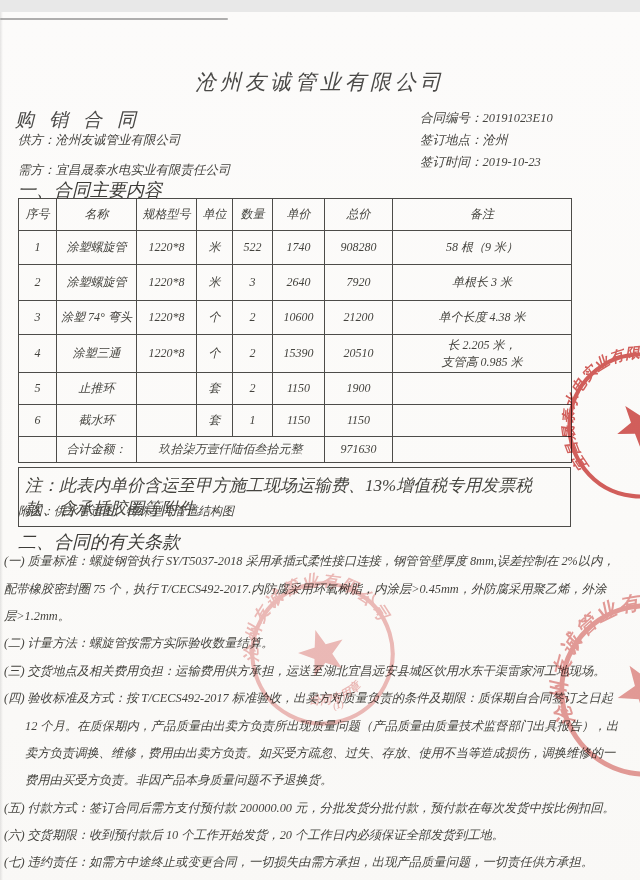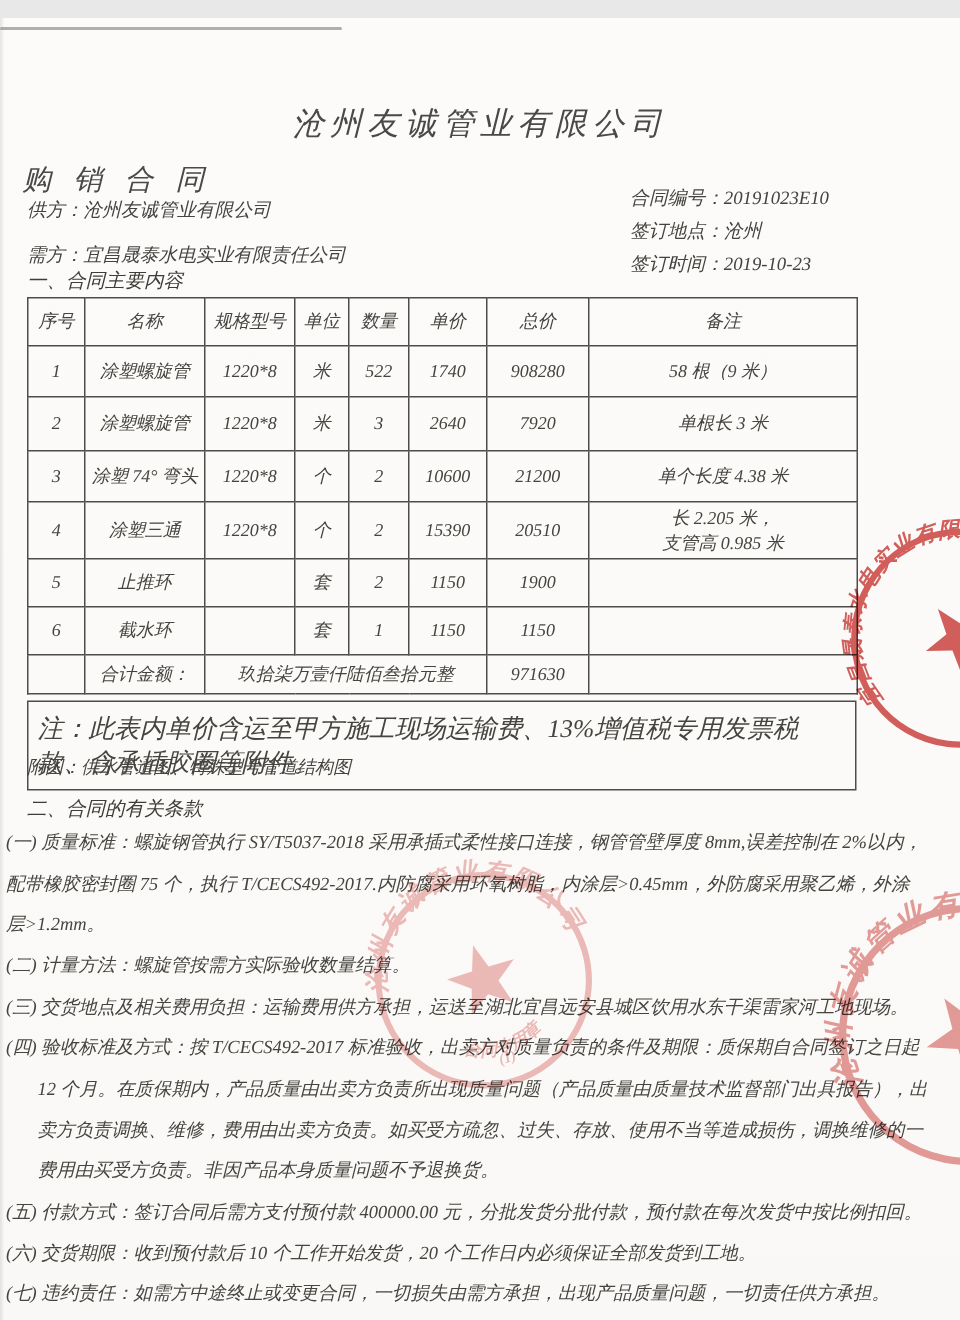--- a/index.html
+++ b/index.html
@@ -30,24 +30,24 @@
     color:#4a4947;font-weight:500;
   }
   .doc-title{
     position:absolute;top:95px;left:0;width:100%;
     font-size:19px;letter-spacing:15px;text-indent:15px;
     color:#4a4947;font-weight:500;
   }
   .meta{position:absolute;font-size:12.5px;color:#44433f;}
   .meta-supplier{left:18px;top:120px;}
   .meta-buyer{left:18px;top:150px;}
-  .meta-right{left:420px;top:109px;line-height:22px;}
+  .meta-right{left:420px;top:95px;line-height:22px;}
   .meta-right div{white-space:nowrap;}
   .section-heading{
-    position:absolute;left:18px;font-size:13px;color:#3d3c38;font-weight:500;
+    position:absolute;left:18px;font-size:18px;color:#3d3c38;font-weight:500;
   }
   .sec1{top:166px;}
   .sec2{top:518px;}
   table.items{
     position:absolute;left:18px;top:186px;
     border-collapse:collapse;table-layout:fixed;width:553px;
     font-size:12px;color:#45443f;
   }
   table.items td,table.items th{
     border:1px solid #4d4c49;
@@ -205,21 +205,21 @@
   <div class="clauses">
     <div class="cl-line">(一) 质量标准：螺旋钢管执行 SY/T5037-2018 采用承插式柔性接口连接，钢管管壁厚度 8mm,误差控制在 2%以内，</div>
     <div class="cl-line">配带橡胶密封圈 75 个，执行 T/CECS492-2017.内防腐采用环氧树脂，内涂层&gt;0.45mm，外防腐采用聚乙烯，外涂</div>
     <div class="cl-line">层&gt;1.2mm。</div>
     <div class="cl-line">(二) 计量方法：螺旋管按需方实际验收数量结算。</div>
     <div class="cl-line">(三) 交货地点及相关费用负担：运输费用供方承担，运送至湖北宜昌远安县城区饮用水东干渠雷家河工地现场。</div>
     <div class="cl-line">(四) 验收标准及方式：按 T/CECS492-2017 标准验收，出卖方对质量负责的条件及期限：质保期自合同签订之日起</div>
     <div class="cl-line ind">12 个月。在质保期内，产品质量由出卖方负责所出现质量问题（产品质量由质量技术监督部门出具报告），出</div>
     <div class="cl-line ind">卖方负责调换、维修，费用由出卖方负责。如买受方疏忽、过失、存放、使用不当等造成损伤，调换维修的一</div>
     <div class="cl-line ind">费用由买受方负责。非因产品本身质量问题不予退换货。</div>
-    <div class="cl-line">(五) 付款方式：签订合同后需方支付预付款 400000.00 元，分批发货分批付款，预付款在每次发货中按比例扣回。</div>
+    <div class="cl-line">(五) 付款方式：签订合同后需方支付预付款 200000.00 元，分批发货分批付款，预付款在每次发货中按比例扣回。</div>
     <div class="cl-line">(六) 交货期限：收到预付款后 10 个工作开始发货，20 个工作日内必须保证全部发货到工地。</div>
     <div class="cl-line">(七) 违约责任：如需方中途终止或变更合同，一切损失由需方承担，出现产品质量问题，一切责任供方承担。</div>
   </div>
 
   <div class="stamp stamp-buyer">
     <svg viewBox="0 0 200 200">
       <circle cx="100" cy="100" r="86" stroke="#cf4a46"></circle>
       <polygon points="100,70 107.05,90.29 128.53,90.73 111.41,103.71 117.63,124.27 100,112 82.37,124.27 88.59,103.71 71.47,90.73 92.95,90.29" fill="#cf4a46"></polygon>
       <path id="arcT-b" d="M 24 122 A 80 80 0 1 1 176 122" fill="none"></path>
       <text font-size="17.5" letter-spacing="1"><textPath href="#arcT-b" startOffset="50%" text-anchor="middle" fill="#cf4a46">宜昌晟泰水电实业有限责任公司</textPath></text>

